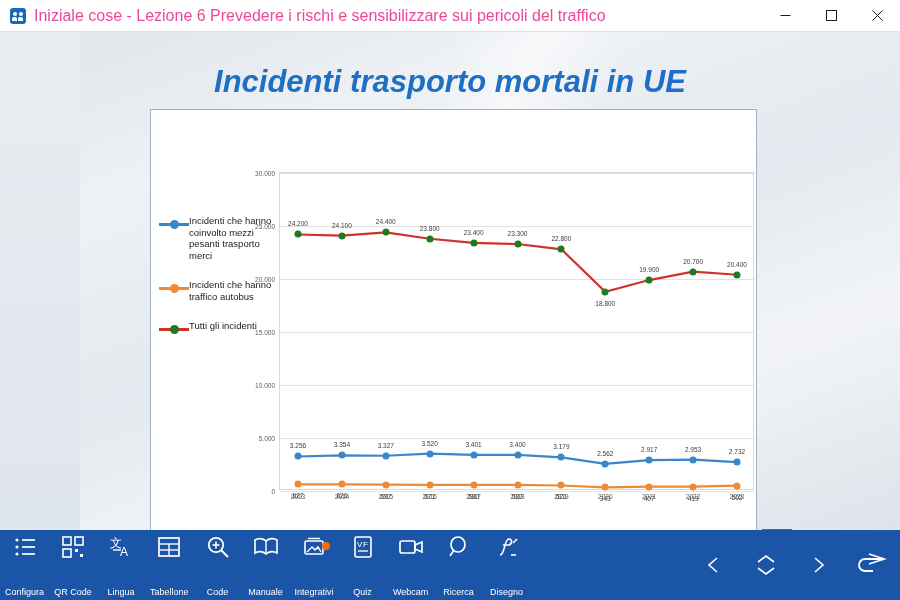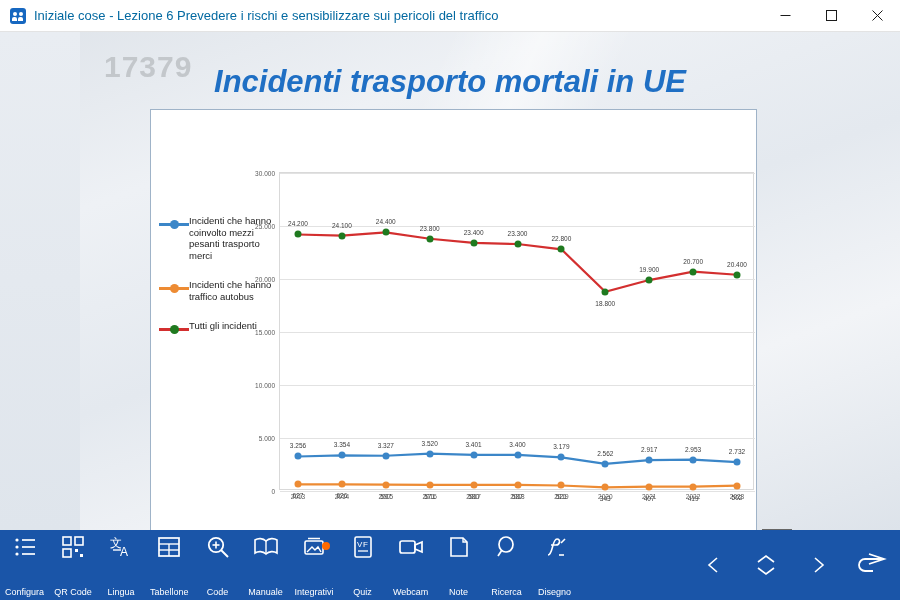--- a/index.html
+++ b/index.html
@@ -40,21 +40,21 @@
     box-shadow: 6px 0 0 #fff;
   }
   .tb-icon::after {
     content: "";
     position: absolute; left: 2px; top: 9px;
     width: 5px; height: 4px; border-radius: 2px 2px 0 0;
     background: #fff;
     box-shadow: 6px 0 0 #fff;
   }
   .tb-title {
-    font-size: 13px; color: #0369a1;
+    font-size: 16px; color: #ec4899;
     white-space: nowrap; overflow: hidden;
     flex: 1 1 auto;
   }
   .tb-buttons { display: flex; height: 32px; flex: 0 0 auto; }
   .tb-btn {
     width: 46px; height: 32px;
     display: flex; align-items: center; justify-content: center;
     font-size: 11px; color: #1b1b1b;
   }
   .tb-btn svg { display: block; }
@@ -269,21 +269,20 @@
             <line x1="0.5" y1="0.5" x2="10.5" y2="10.5" stroke="currentColor" stroke-width="1"></line>
             <line x1="10.5" y1="0.5" x2="0.5" y2="10.5" stroke="currentColor" stroke-width="1"></line>
           </svg>
       </div>
     </div>
   </div>
 
   <div class="slide">
     <div class="slide-left-band"></div>
 
-    <div class="watermark-num">17379</div>
     <div class="slide-title">Incidenti trasporto mortali in UE</div>
 
     <div class="chart-frame">
       <div class="legend">
           <div class="legend-row">
             <div class="legend-marker">
               <div class="ln" style="background: rgb(59, 134, 200);"></div>
               <div class="dot" style="background: rgb(59, 134, 200);"></div>
             </div>
             <div class="legend-text">Incidenti che hanno coinvolto mezzi pesanti trasporto merci</div>
@@ -505,29 +504,20 @@
             <svg width="26" height="24" viewBox="0 0 26 24">
               <rect x="2" y="6" width="15" height="12" rx="2" fill="none" stroke="#fff" stroke-width="1.7"></rect>
               <path d="M17 10 l7 -3 v10 l-7 -3z" fill="none" stroke="#fff" stroke-width="1.7"></path>
             </svg>
           </div>
           <div class="lbl">Webcam</div>
         </div>
         <div class="tool">
           <div class="ic">
             <svg width="24" height="24" viewBox="0 0 24 24">
-              <path d="M4 3 h12 l4 4 v14 H4z" fill="none" stroke="#fff" stroke-width="1.6"></path>
-              <path d="M16 3 v4 h4" fill="none" stroke="#fff" stroke-width="1.4"></path>
-            </svg>
-          </div>
-          <div class="lbl">Note</div>
-        </div>
-        <div class="tool">
-          <div class="ic">
-            <svg width="24" height="24" viewBox="0 0 24 24">
               <ellipse cx="11" cy="9.5" rx="7" ry="7.5" fill="none" stroke="#fff" stroke-width="1.7"></ellipse>
               <line x1="7" y1="15" x2="3" y2="21" stroke="#fff" stroke-width="1.7"></line>
             </svg>
           </div>
           <div class="lbl">Ricerca</div>
         </div>
         <div class="tool">
           <div class="ic">
             <svg width="24" height="24" viewBox="0 0 24 24">
               <path d="M5 20 C10 20, 9 4, 14 4 c4 0 3 6 -1 6 H8" fill="none" stroke="#fff" stroke-width="1.6"></path>

